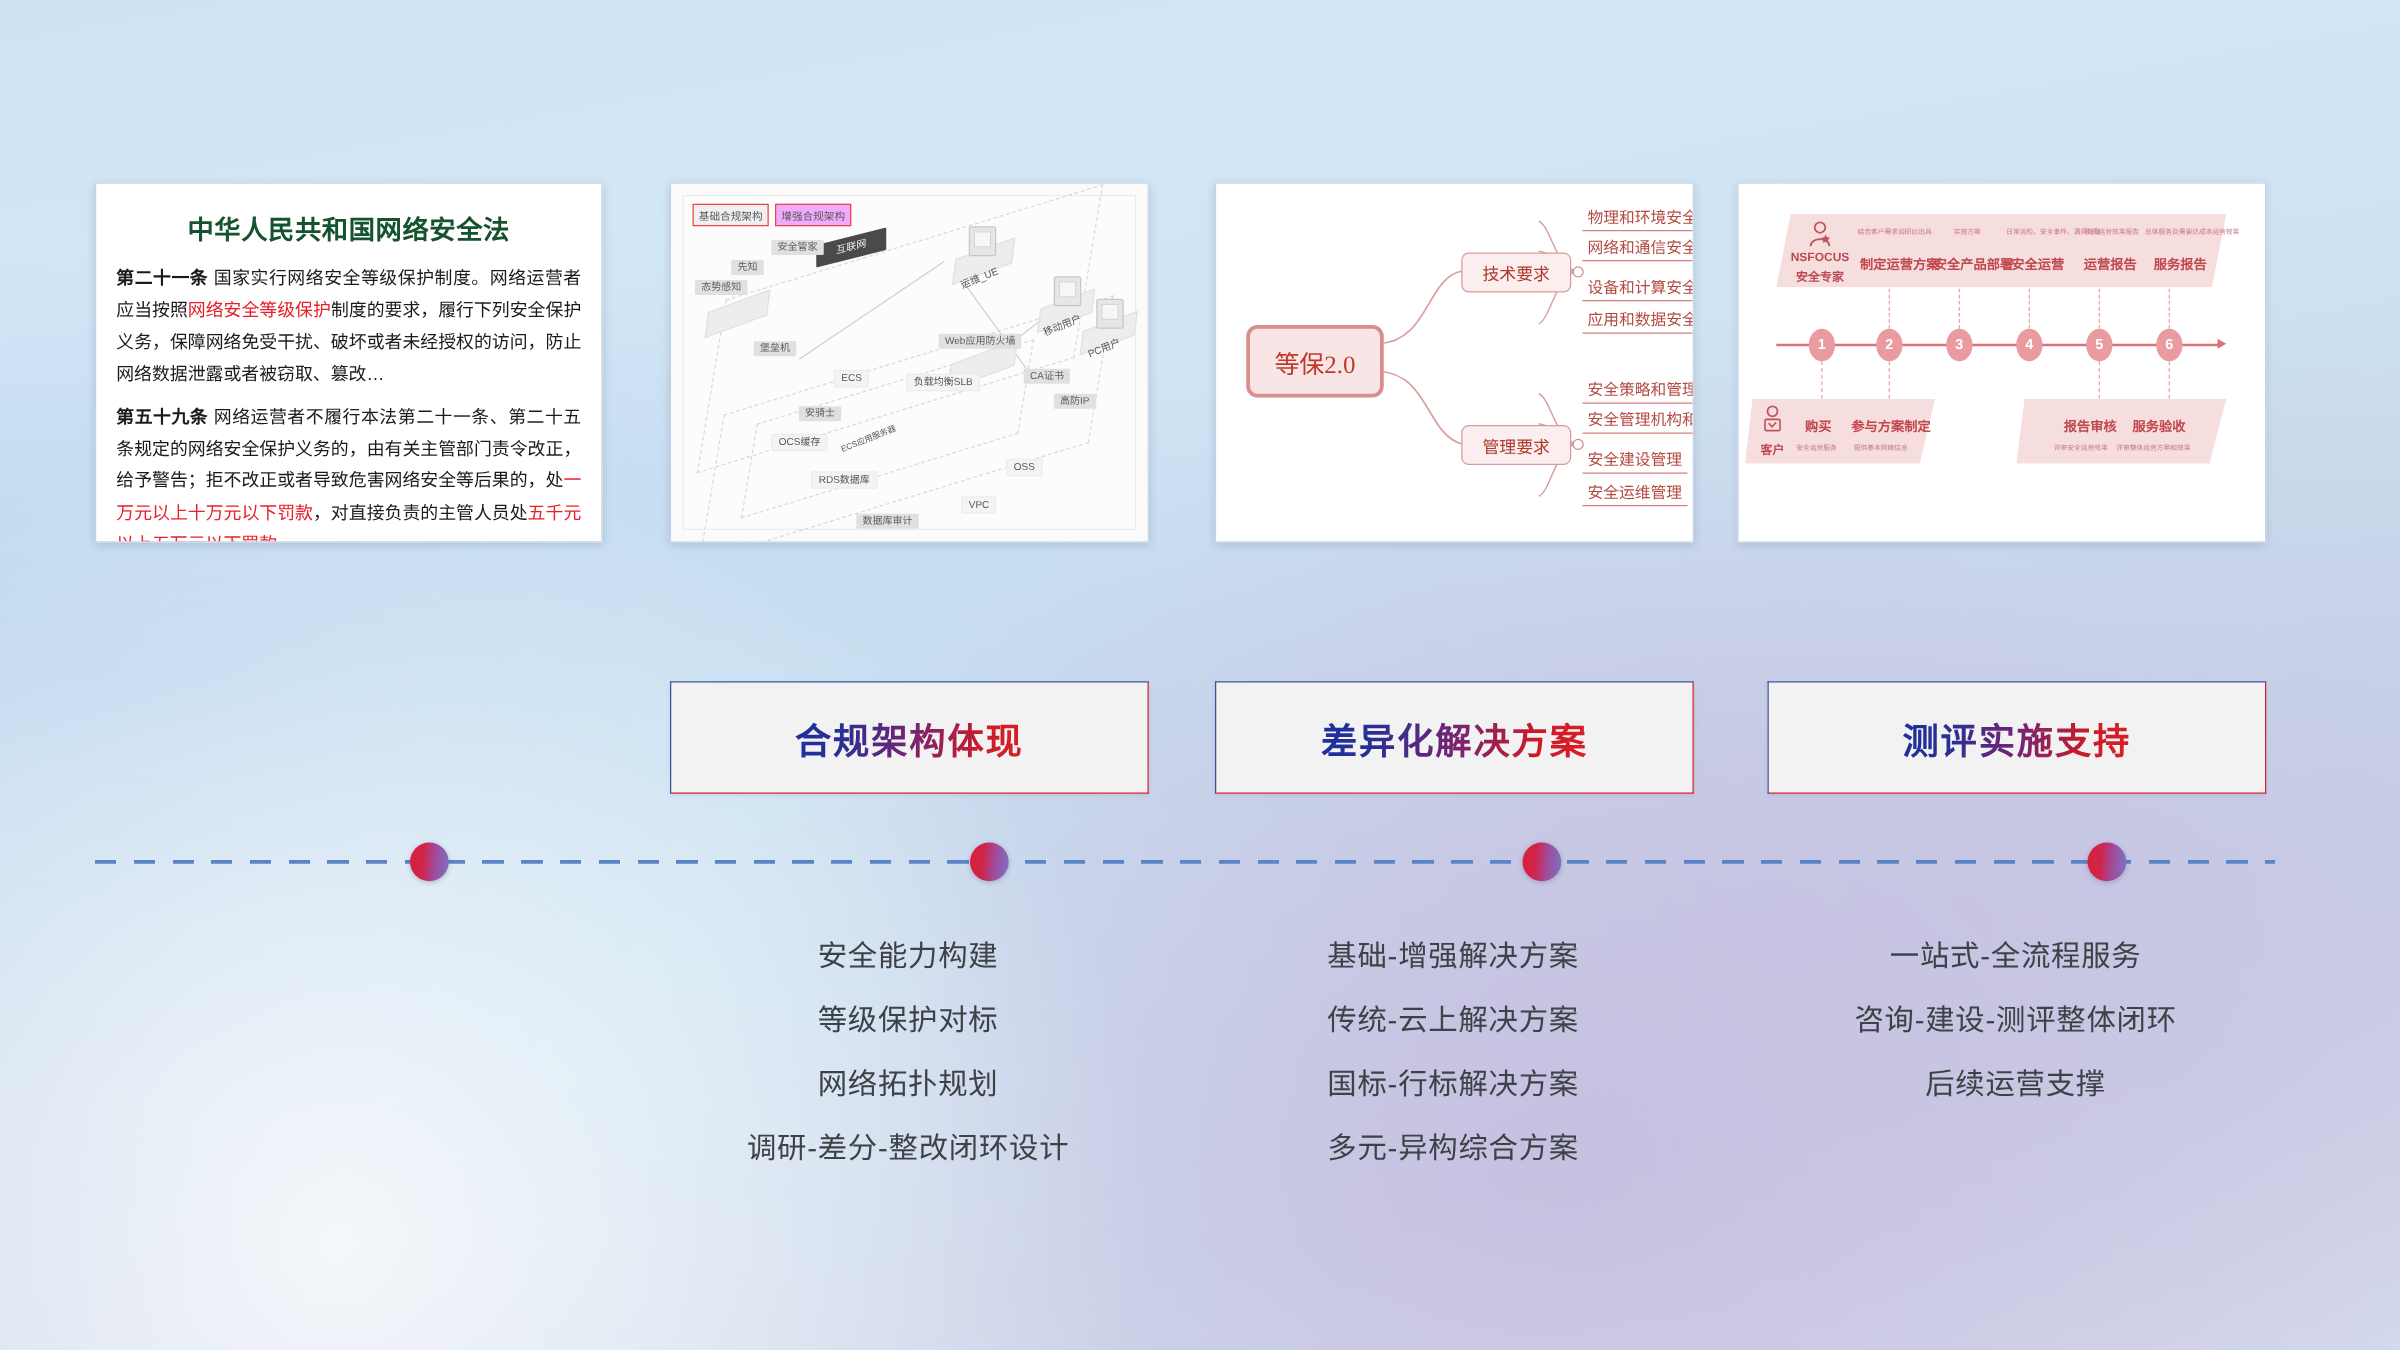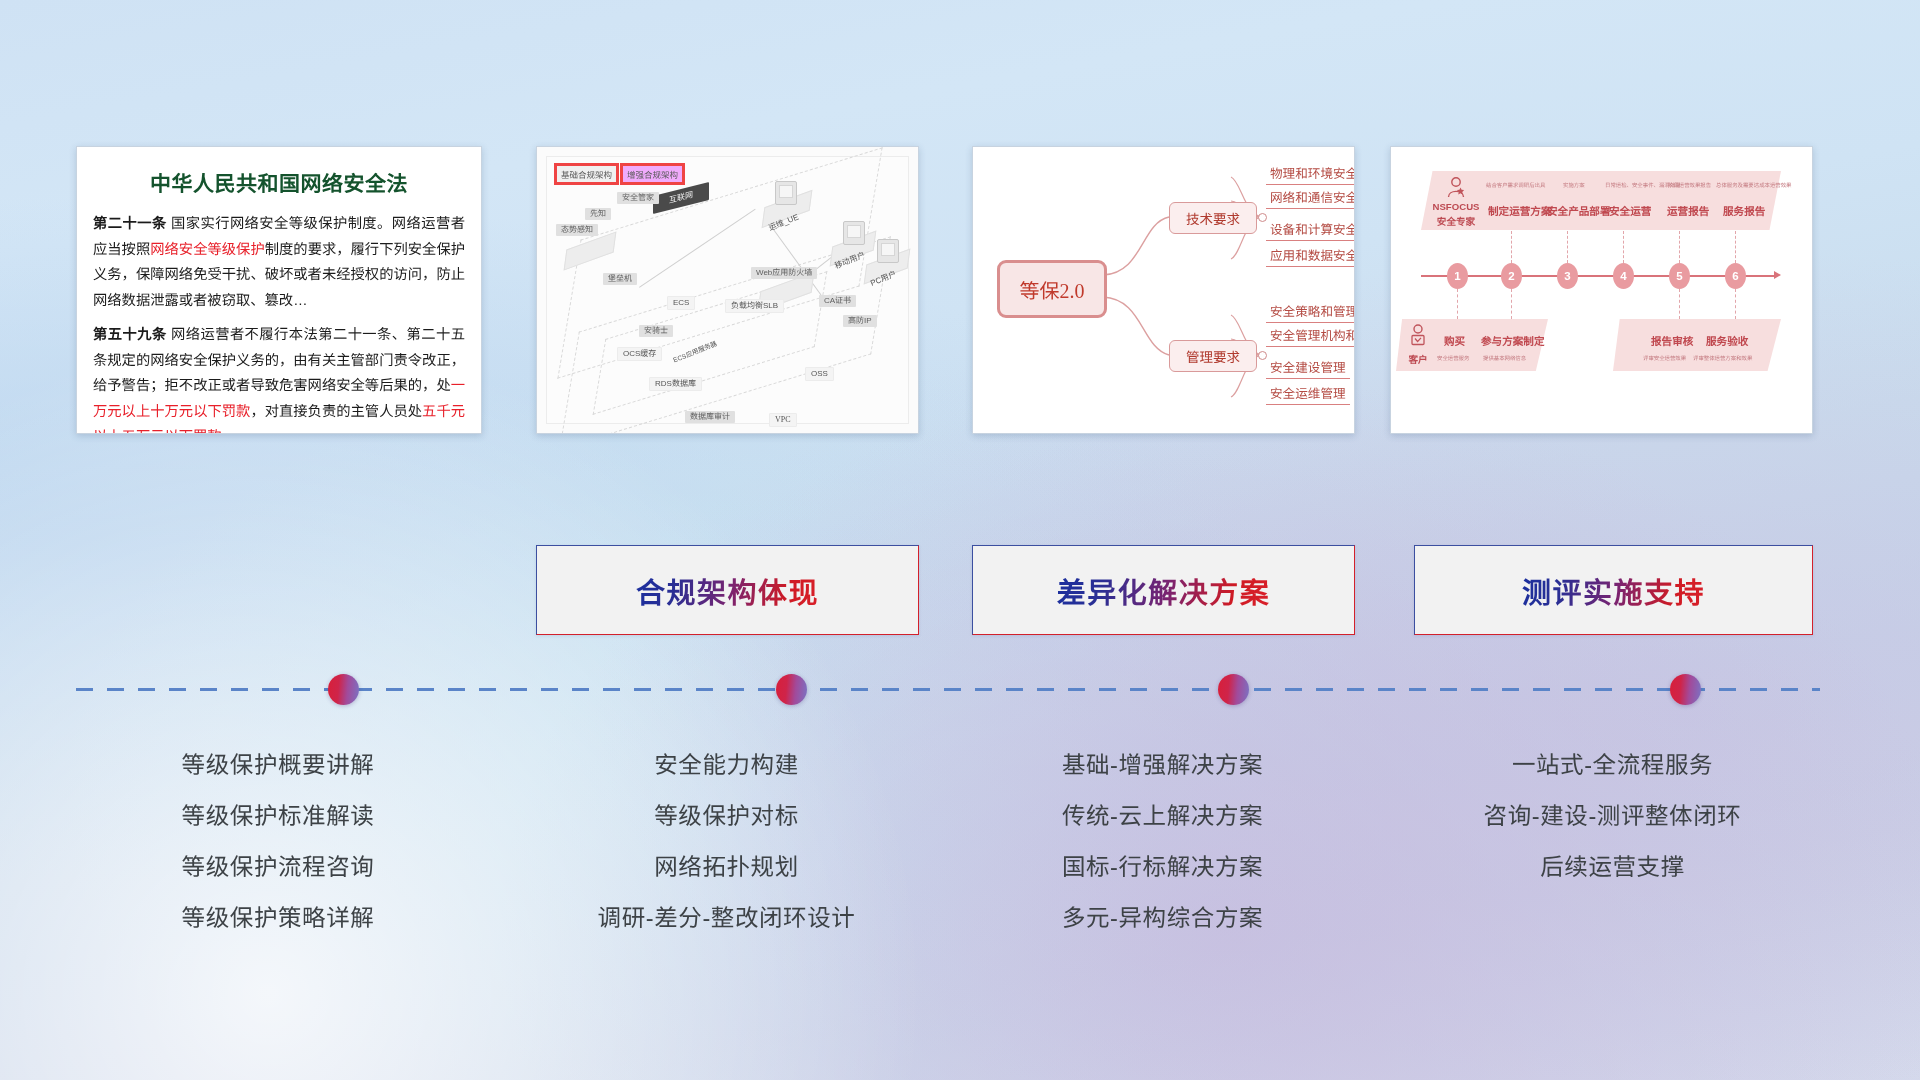--- a/index.html
+++ b/index.html
@@ -42,21 +42,21 @@
     margin:0 0 9px 0;
   }
   .law-p b{font-weight:bold;}
   .hl{color:#e8202a;}
 
   
   .arch{position:relative;width:100%;height:100%;background:#fbfbfb;}
   .arch-inner{position:absolute;left:9px;top:9px;right:9px;bottom:9px;background:#fcfcfc;border:1px solid #ececec;}
   .tab{
     position:absolute;top:6px;font-size:8.5px;color:#5a5a5a;padding:2px 4px;
-    background:#f0f0f0;border:3px solid #ef4444;white-space:nowrap;
+    background:#f0f0f0;border:1px solid #ef4444;white-space:nowrap;
   }
   .tab-a{left:7px;}
   .tab-b{left:73px;background:#f0abfc;}
   .nodeLbl{
     position:absolute;font-size:8px;color:#5e5e5e;background:#e0e0e0;
     padding:2px 5px;white-space:nowrap;border-radius:1px;line-height:1;
   }
   .nodeLbl.light{background:#f4f4f4;color:#555;border:1px solid #ececec;}
   .nodeLbl.dark{background:#4a4a4a;color:#efefef;}
   .cube{position:absolute;width:28px;height:18px;}
@@ -237,21 +237,21 @@
           <div class="cube" style="left:140px;top:222px;"></div>
           <div class="nodeLbl light" style="left:102px;top:220px;">RDS数据库</div>
 
           <div class="cube" style="left:142px;top:242px;"></div>
           <div class="nodeLbl" style="left:138px;top:254px;">数据库审计</div>
 
           <div class="cube" style="left:244px;top:218px;"></div>
           <div class="nodeLbl light" style="left:258px;top:210px;">OSS</div>
 
           <div class="cube" style="left:240px;top:245px;"></div>
-          <div class="nodeLbl light" style="left:222px;top:256px;font-family:Liberation Serif, serif;">VPC</div>
+          <div class="nodeLbl light" style="left:222px;top:240px;">VPC</div>
 
         </div>
       </div>
     </div>
 
     <div class="card card-3">
       <div class="mind">
         <svg class="mmsvg" viewBox="0 0 381 286" preserveAspectRatio="none">
           <path d="M130 128 C 170 126, 168 76, 196 70" fill="none" stroke="#dca0a0" stroke-width="1.4"></path>
           <path d="M130 150 C 170 152, 168 200, 196 208" fill="none" stroke="#dca0a0" stroke-width="1.4"></path>
@@ -363,26 +363,20 @@
 
   <div class="tl">
     <div class="tl-line"></div>
     <div class="tl-dot" style="left:252px;"></div>
     <div class="tl-dot" style="left:700px;"></div>
     <div class="tl-dot" style="left:1142px;"></div>
     <div class="tl-dot" style="left:1594px;"></div>
   </div>
 
   <div class="lists">
-    <div class="col col-1">
-      <div>等级保护概要讲解</div>
-      <div>等级保护标准解读</div>
-      <div>等级保护流程咨询</div>
-      <div>等级保护策略详解</div>
-    </div>
     <div class="col col-2">
       <div>安全能力构建</div>
       <div>等级保护对标</div>
       <div>网络拓扑规划</div>
       <div>调研-差分-整改闭环设计</div>
     </div>
     <div class="col col-3">
       <div>基础-增强解决方案</div>
       <div>传统-云上解决方案</div>
       <div>国标-行标解决方案</div>

